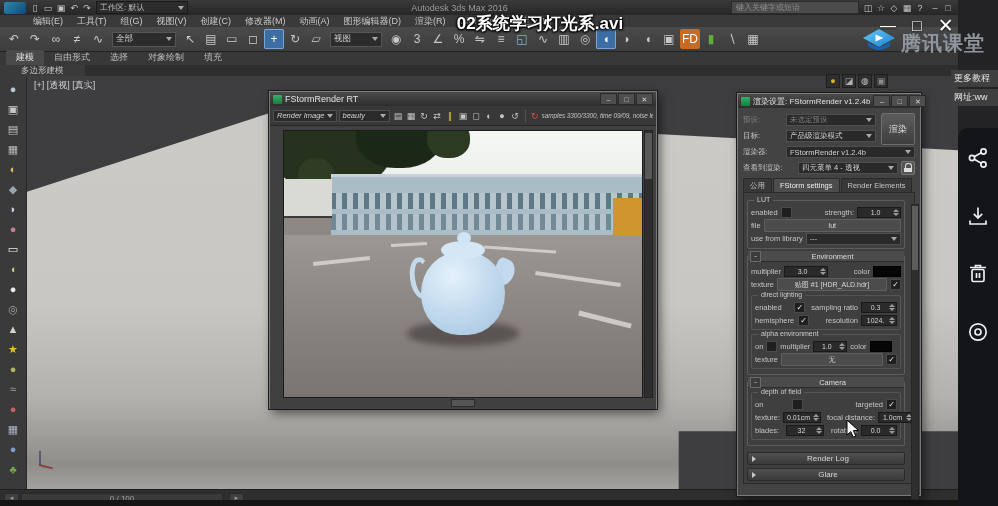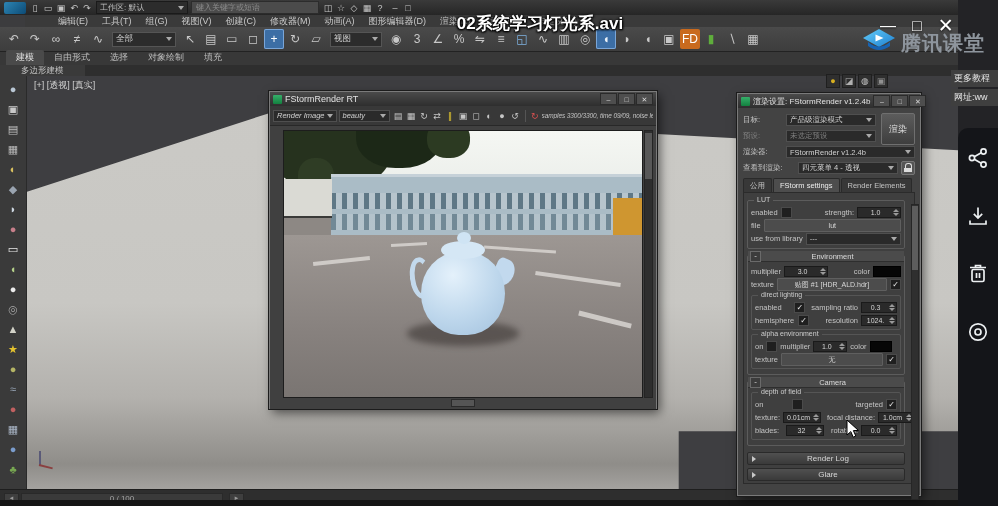--- a/index.html
+++ b/index.html
@@ -10,21 +10,21 @@
   .titlebar{position:absolute;left:0;top:0;width:100%;height:15px;background:linear-gradient(#3a3a3a,#262626);
     display:flex;align-items:center;gap:3px;padding:0 4px;box-sizing:border-box;font-size:9px;color:#bdbdbd;}
   .mxlogo{width:22px;height:12px;border-radius:2px;background:linear-gradient(135deg,#2d86b5,#0d4b76);flex:0 0 auto;}
   .qi{width:12px;height:12px;display:inline-flex;align-items:center;justify-content:center;font-size:9px;color:#c6c6c6;}
   .workspace{width:84px;height:11px;background:#2c2c2c;border:1px solid #1a1a1a;display:flex;align-items:center;
     padding:0 3px;font-size:8px;color:#bdbdbd;gap:2px;}
   .apptitle{flex:1;text-align:center;font-size:9px;color:#9b9b9b;white-space:nowrap;overflow:hidden;}
   .searchbox{width:118px;height:11px;background:#4b4b4b;border:1px solid #2c2c2c;display:flex;align-items:center;
     padding:0 4px;font-size:8px;color:#8d8d8d;white-space:nowrap;overflow:hidden;}
   .car{width:0;height:0;border-left:3px solid transparent;border-right:3px solid transparent;border-top:4px solid #aaa;margin-left:auto;flex:0 0 auto;}
-  .menubar{position:absolute;left:0;top:15px;width:100%;height:12px;background:#3a3a3a;display:flex;align-items:center;padding-left:26px;box-sizing:border-box;margin-left:25px;}
+  .menubar{position:absolute;left:0;top:15px;width:100%;height:12px;background:#3a3a3a;display:flex;align-items:center;padding-left:26px;box-sizing:border-box;}
   .mi{font-size:9px;color:#c9c9c9;padding:0 7px;white-space:nowrap;}
   .maintb{position:absolute;left:0;top:27px;width:100%;height:25px;background:linear-gradient(#4a4a4a,#3d3d3d);
     border-bottom:1px solid #222;display:flex;align-items:center;gap:1px;padding:0 4px;box-sizing:border-box;}
   .tbg{display:flex;align-items:center;gap:1px;}
   .ti{width:20px;height:20px;display:inline-flex;align-items:center;justify-content:center;font-size:12px;color:#c8c8c8;border-radius:2px;}
   .ti.sel{box-shadow:inset 0 0 0 1px #7aa6d8;}
   .tbsel{height:13px;background:#2c2c2c;border:1px solid #555;display:flex;align-items:center;padding:0 3px;
     font-size:8.5px;color:#cfcfcf;gap:3px;margin:0 3px;}
   .ribbon{position:absolute;left:0;top:52px;width:100%;height:13px;background:#383838;display:flex;align-items:flex-end;padding-left:6px;box-sizing:border-box;}
   .rtab{font-size:9px;color:#bdbdbd;padding:1px 10px;}
@@ -164,20 +164,21 @@
           <span class="qi">▯</span>
           <span class="qi">▭</span>
           <span class="qi">▣</span>
           <span class="qi">↶</span>
           <span class="qi">↷</span>
         </span>
       <div class="workspace">
         <span>工作区: 默认</span>
           <i class="car"></i>
       </div>
+      <div class="apptitle">Autodesk 3ds Max 2016</div>
       <div class="searchbox">
         <span>键入关键字或短语</span>
       </div>
       <span class="tbg">
           <span class="qi">◫</span>
           <span class="qi">☆</span>
           <span class="qi">◇</span>
           <span class="qi">▦</span>
           <span class="qi">?</span>
         </span>
@@ -383,31 +384,31 @@
       <span class="wico"></span>
       <span>渲染设置: FStormRender v1.2.4b</span>
       <span class="wbtns">
           <span class="wb">–</span>
           <span class="wb">□</span>
           <span class="wb">✕</span>
         </span>
     </div>
     <div class="rs-body">
       <div class="rs-row">
+        <span class="rl w40 dim">预设:</span>
+        <div class="rssel f1">
+            <span class="dim">未选定预设</span>
+            <i class="car"></i>
+          </div>
+        <span class="sp36"></span>
+      </div>
+      <div class="rs-row">
         <span class="rl w40">目标:</span>
         <div class="rssel f1">
             <span>产品级渲染模式</span>
-            <i class="car"></i>
-          </div>
-        <span class="sp36"></span>
-      </div>
-      <div class="rs-row">
-        <span class="rl w40 dim">预设:</span>
-        <div class="rssel f1">
-            <span class="dim">未选定预设</span>
             <i class="car"></i>
           </div>
         <span class="sp36"></span>
       </div>
       <button class="rs-render">渲染</button>
       <div class="rs-row">
         <span class="rl w40">渲染器:</span>
         <div class="rssel f1">
             <span>FStormRender v1.2.4b</span>
             <i class="car"></i>

